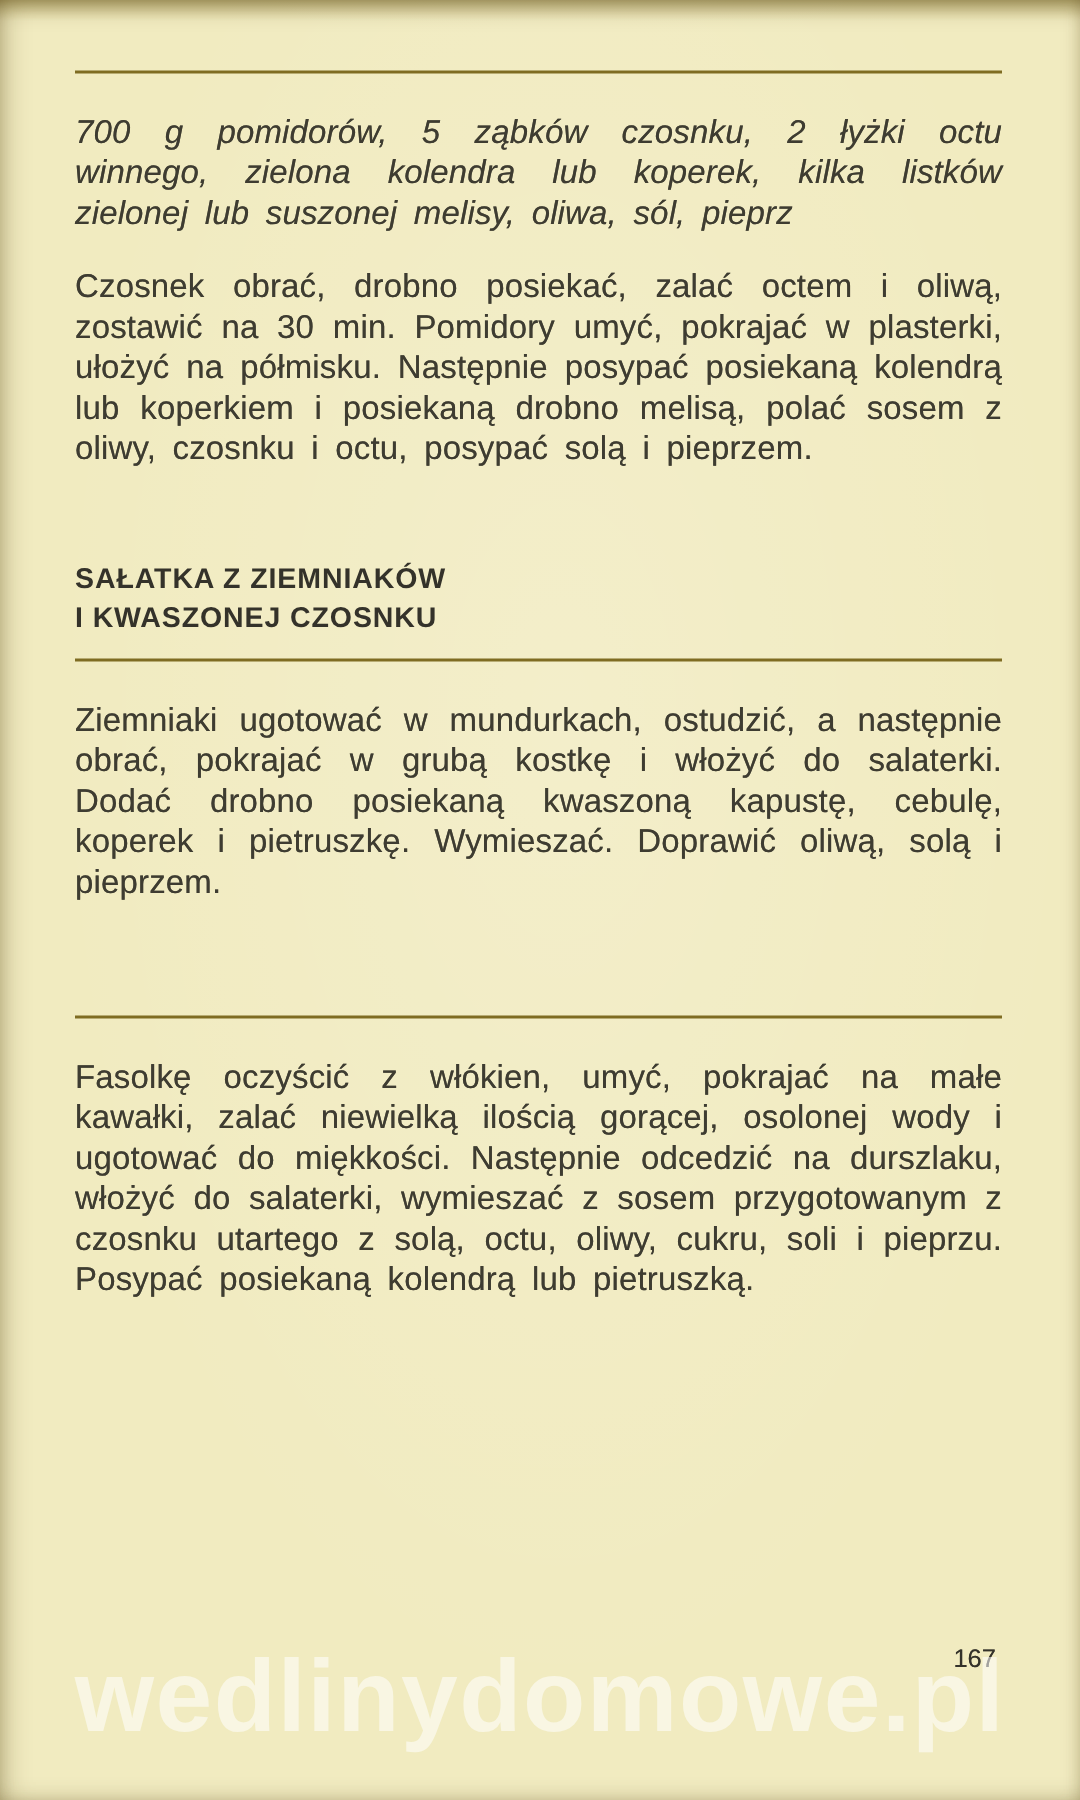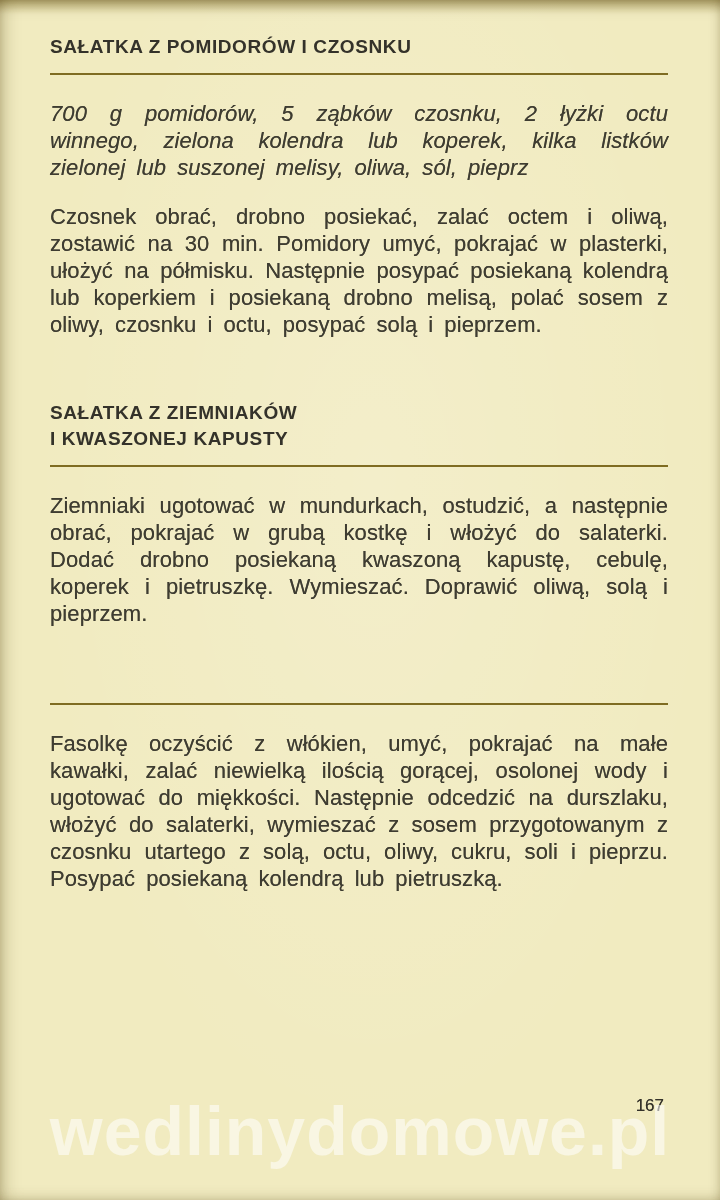--- a/index.html
+++ b/index.html
@@ -82,29 +82,28 @@
     white-space: nowrap;
     pointer-events: none;
   }
 </style>
 </head>
 <body>
 
 <div class="page">
 
   <section class="recipe">
-    <h2 class="recipe-title">SAŁATKA Z POMIDORÓW I CZOSNKU</h2>
     <div class="title-rule"></div>
     <p class="para ingredients">700 g pomidorów, 5 ząbków czosnku, 2 łyżki octu winnego, zielona kolendra lub koperek, kilka listków zielonej lub suszonej melisy, oliwa, sól, pieprz</p>
     <p class="para instructions">Czosnek obrać, drobno posiekać, zalać octem i oliwą, zostawić na 30 min. Pomidory umyć, pokrajać w plasterki, ułożyć na półmisku. Następnie posypać posiekaną kolendrą lub koperkiem i posiekaną drobno melisą, polać sosem z oliwy, czosnku i octu, posypać solą i pieprzem.</p>
   </section>
 
   <section class="recipe gap-lg">
     <h2 class="recipe-title">SAŁATKA Z ZIEMNIAKÓW
-I KWASZONEJ KAPUSTY</h2>
+I KWASZONEJ CZOSNKU</h2>
     <div class="title-rule"></div>
     <p class="para instructions">Ziemniaki ugotować w mundurkach, ostudzić, a następnie obrać, pokrajać w grubą kostkę i włożyć do salaterki. Dodać drobno posiekaną kwaszoną kapustę, cebulę, koperek i pietruszkę. Wymieszać. Doprawić oliwą, solą i pieprzem.</p>
   </section>
 
   <section class="recipe">
     <div class="title-rule"></div>
     <p class="para instructions">Fasolkę oczyścić z włókien, umyć, pokrajać na małe kawałki, zalać niewielką ilością gorącej, osolonej wody i ugotować do miękkości. Następnie odcedzić na durszlaku, włożyć do salaterki, wymieszać z sosem przygotowanym z czosnku utartego z solą, octu, oliwy, cukru, soli i pieprzu. Posypać posiekaną kolendrą lub pietruszką.</p>
   </section>
 
   <div class="page-number">167</div>

